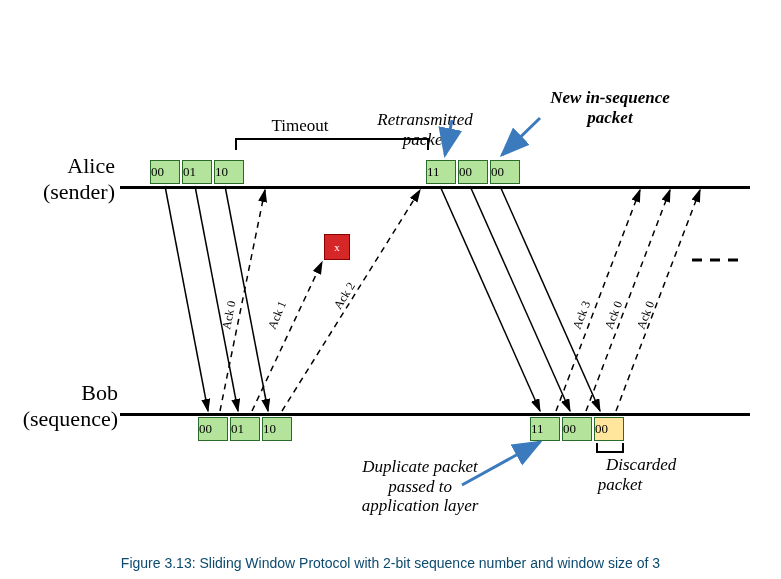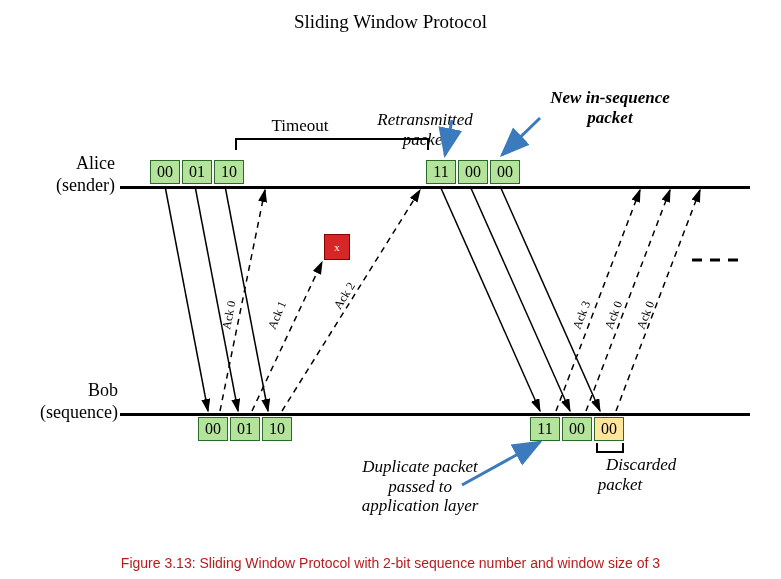--- a/index.html
+++ b/index.html
@@ -19,51 +19,50 @@
     line-height: 1.3;
   }
   .caption {
     position: absolute;
     bottom: 8px;
     left: 0;
     right: 0;
     text-align: center;
     font-family: 'Segoe UI', Arial, sans-serif;
     font-size: 14px;
-    color: #b91c1c;
+    color: #0c4a6e;
   }
   .label {
     position: absolute;
     font-size: 17px;
     font-style: italic;
     text-align: center;
     line-height: 1.15;
   }
   .role {
     position: absolute;
-    font-size: 18px;
+    font-size: 22px;
     text-align: right;
     line-height: 1.2;
   }
   .horiz {
     position: absolute;
     height: 3px;
     background: #000;
   }
   .seqbox {
     position: absolute;
     display: flex;
   }
   .cell {
     border: 1px solid #2a6a2a;
     background: #b4e39b;
     width: 28px;
     height: 22px;
-    font-size: 16px;
-    text-align: center;
+    font-size: 13px;
     line-height: 22px;
     margin-right: 2px;
     font-style: normal;
   }
   .cell.yellow {
     background: #ffe69c;
   }
   .xbox {
     position: absolute;
     width: 24px;
@@ -91,21 +90,21 @@
     position: absolute;
     top: 0;
     left: 0;
     pointer-events: none;
   }
 </style>
 </head>
 <body>
 
 <div class="title">
-  <span>Sliding Window Protocol</span><br>
+  <br>
 </div>
 
 <div class="role" style="left:35px; top:153px; width:80px;">
   <span style="white-space:pre;">Alice
 (sender)</span>
 </div>
 <div class="role" style="left:18px; top:380px; width:100px;">
   <span style="white-space:pre;">Bob
 (sequence)</span>
 </div>

